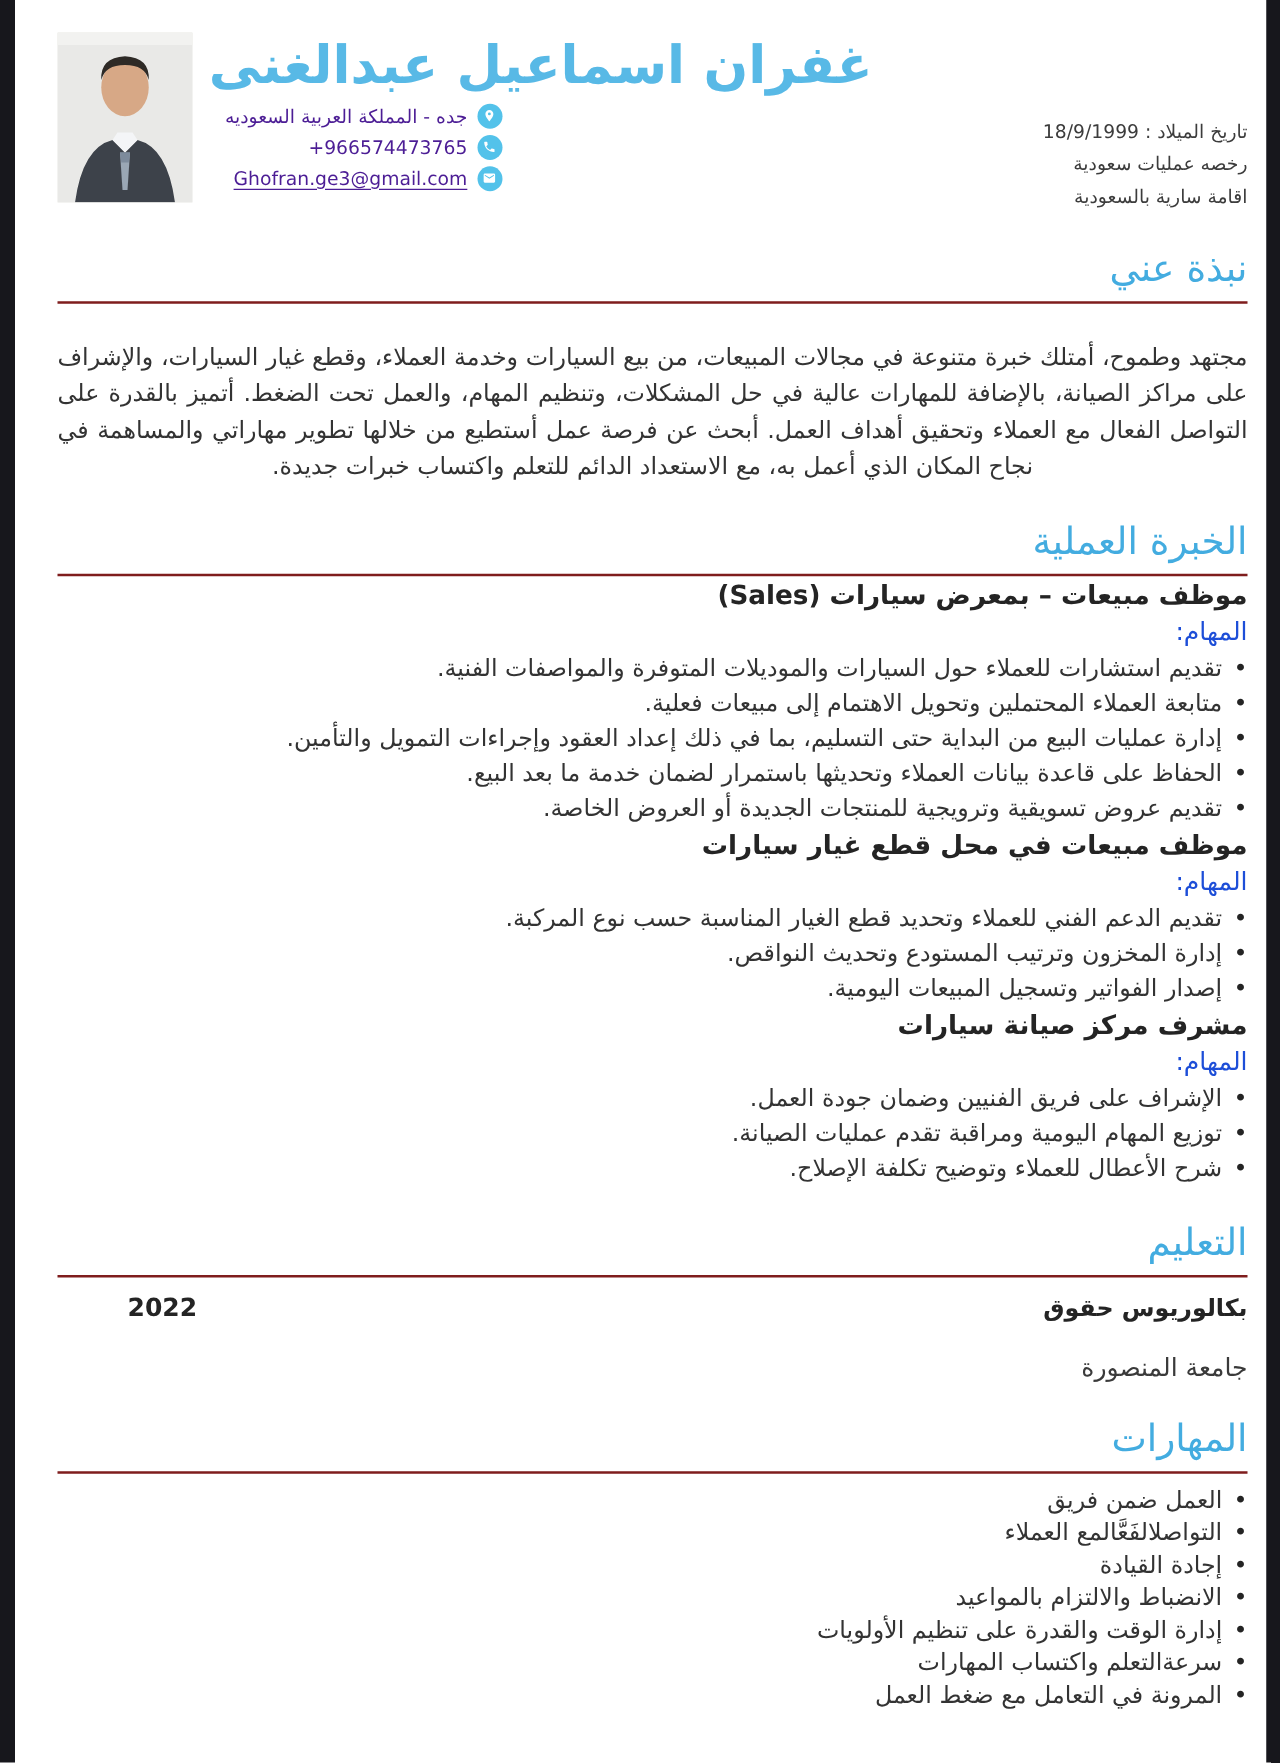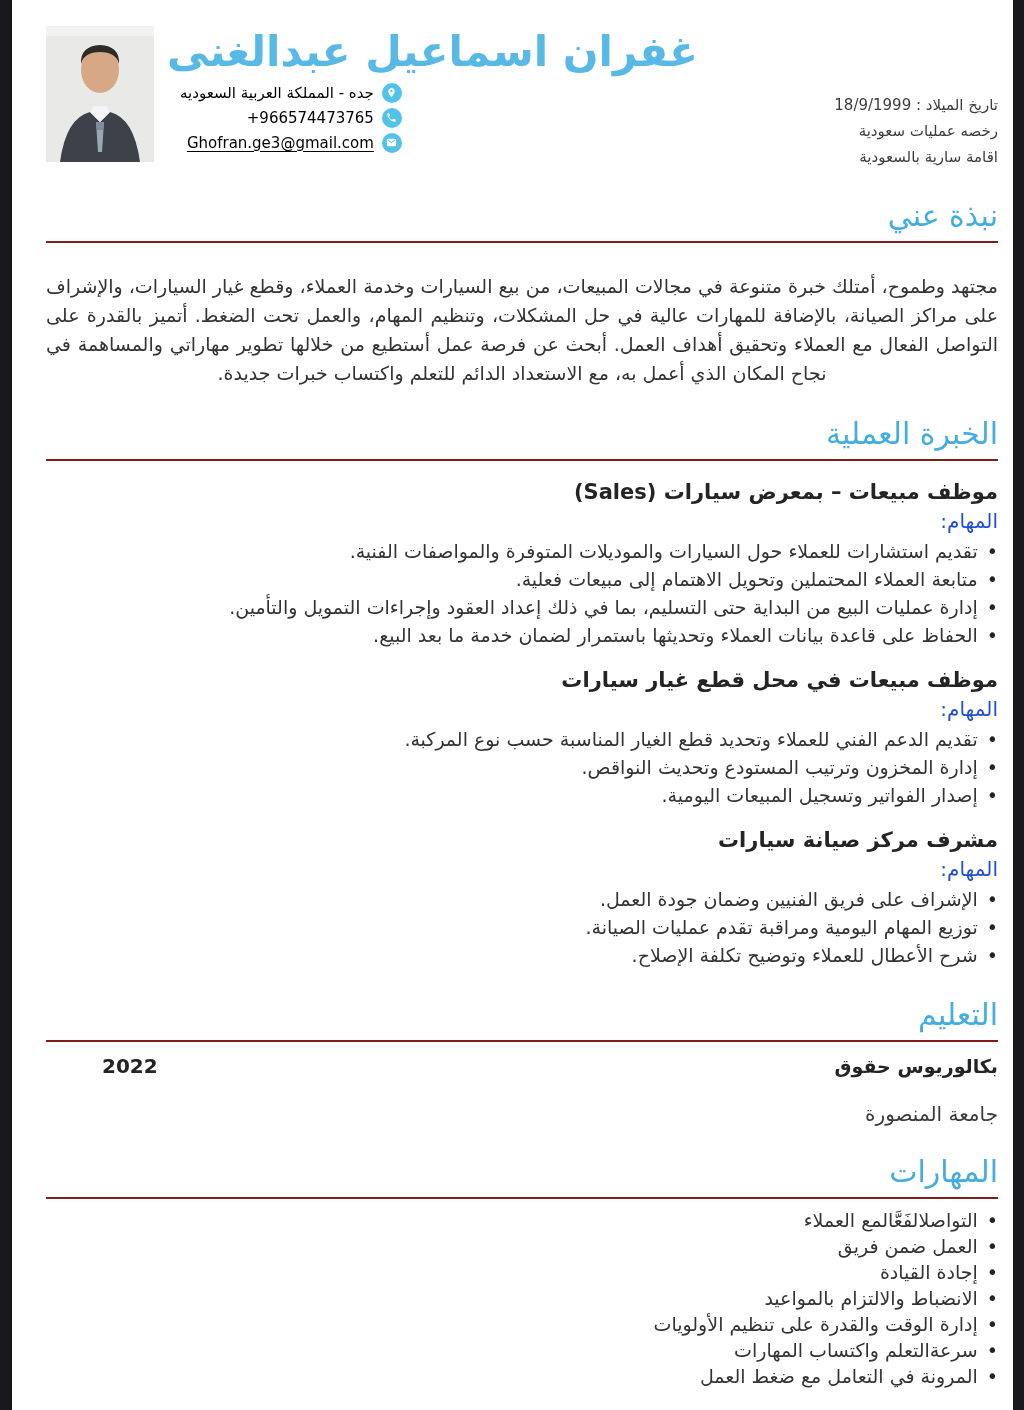--- a/index.html
+++ b/index.html
@@ -22,33 +22,33 @@
   .personal-col .p-line { font-size:15px; color:#3c3c3c; line-height:26px; text-align:right; }
   .center-col { flex:1; display:flex; flex-direction:column; align-items:flex-start; }
   .name { font-size:42px; color:#58b9e6; font-weight:bold; letter-spacing:0; line-height:1.25;
           text-align:center; }
   .contact { margin-top:4px; align-self:flex-end; margin-left:18px; display:flex;
              flex-direction:column; gap:5px; align-items:flex-start; }
   .contact-row { display:flex; flex-direction:row; align-items:center; gap:8px; direction:rtl; }
   .c-icon { width:20px; height:20px; border-radius:50%; background:#53c2ea; color:#fff;
             display:flex; align-items:center; justify-content:center; flex:0 0 20px; }
   .c-icon svg { width:11px; height:11px; fill:#fff; }
-  .c-text { font-size:15px; color:#000000; }
+  .c-text { font-size:15px; color:#4c1d95; }
   .c-text.email { text-decoration:underline; text-underline-offset:3px; }
   .photo { width:108px; height:136px; margin-right:8px; background:#e9e9e7; overflow:hidden;
            flex:0 0 108px; }
 
   
   .section { margin-top:26px; }
   .section-title { font-size:30px; color:#43ace0; line-height:1.3; padding-bottom:6px;
                    border-bottom:2px solid #7f1d1d; text-align:right; }
   .about-text { margin-top:29px; font-size:19px; line-height:29px; color:#333;
                 text-align:justify; text-align-last:center; }
 
-  .job { margin-top:16px; }
+  .job { }
   .job-role { font-size:21px; font-weight:bold; color:#242424; line-height:30px; }
   .tasks-label { font-size:20px; color:#1d4ed8; line-height:28px; }
   ul.bullets { list-style:none; margin-top:2px; }
   ul.bullets li { font-size:19px; color:#333; line-height:28px; }
   ul.bullets li::before { content:"•"; margin-left:9px; color:#242424; }
 
   
   .edu-row { display:flex; justify-content:space-between; align-items:baseline;
              margin-top:12px; padding-left:56px; }
   .edu-degree { font-size:19px; font-weight:bold; color:#242424; }
@@ -126,20 +126,21 @@
 
     <div class="job">
       <div class="job-role">موظف مبيعات – بمعرض سيارات (Sales)</div>
       <div class="tasks-label">المهام:</div>
       <ul class="bullets">
 
       <li>تقديم استشارات للعملاء حول السيارات والموديلات المتوفرة والمواصفات الفنية.</li>
           <li>متابعة العملاء المحتملين وتحويل الاهتمام إلى مبيعات فعلية.</li>
           <li>إدارة عمليات البيع من البداية حتى التسليم، بما في ذلك إعداد العقود وإجراءات التمويل والتأمين.</li>
           <li>الحفاظ على قاعدة بيانات العملاء وتحديثها باستمرار لضمان خدمة ما بعد البيع.</li>
+          <li>تقديم عروض تسويقية وترويجية للمنتجات الجديدة أو العروض الخاصة.</li>
         </ul>
     </div>
 
     <div class="job">
       <div class="job-role">موظف مبيعات في محل قطع غيار سيارات</div>
       <div class="tasks-label">المهام:</div>
       <ul class="bullets">
 
       <li>تقديم الدعم الفني للعملاء وتحديد قطع الغيار المناسبة حسب نوع المركبة.</li>
           <li>إدارة المخزون وترتيب المستودع وتحديث النواقص.</li>
@@ -165,22 +166,22 @@
       <span class="edu-degree">بكالوريوس حقوق</span>
       <span class="edu-year">2022</span>
     </div>
     <div class="edu-school">جامعة المنصورة</div>
   </div>
 
   <div class="section">
     <div class="section-title">المهارات</div>
     <ul class="bullets skills" style="margin-top:8px;">
 
-    <li>التواصلالفَعَّالمع العملاء</li>
-        <li>العمل ضمن فريق</li>
+    <li>العمل ضمن فريق</li>
+        <li>التواصلالفَعَّالمع العملاء</li>
         <li>إجادة القيادة</li>
         <li>الانضباط والالتزام بالمواعيد</li>
         <li>إدارة الوقت والقدرة على تنظيم الأولويات</li>
         <li>سرعةالتعلم واكتساب المهارات</li>
         <li>المرونة في التعامل مع ضغط العمل</li>
       </ul>
   </div>
 
 </div>
 

